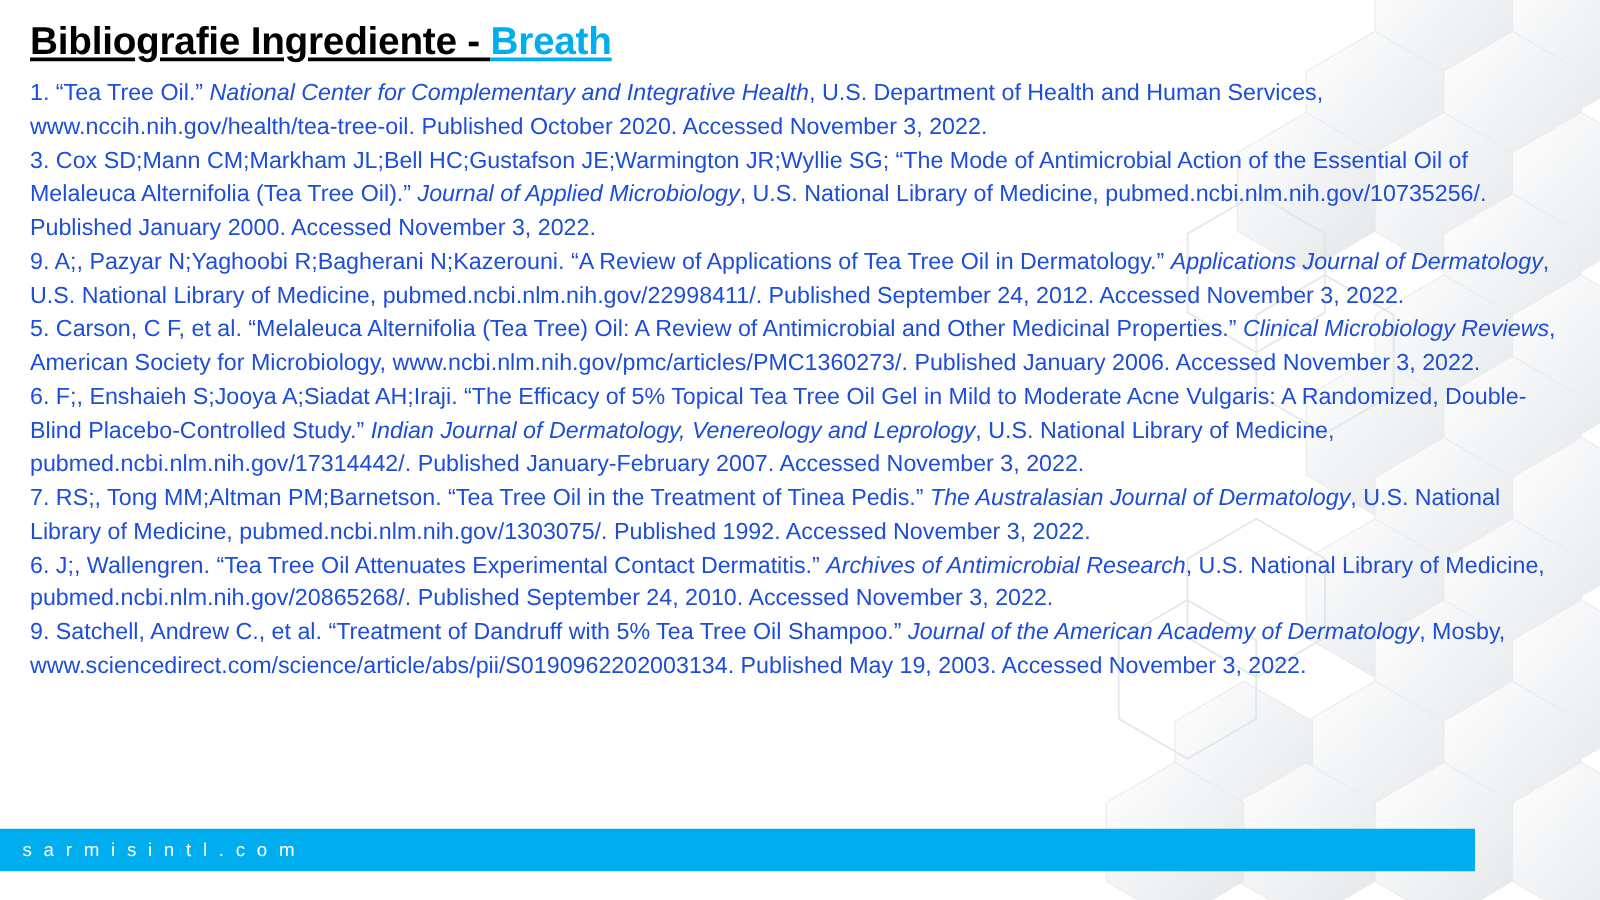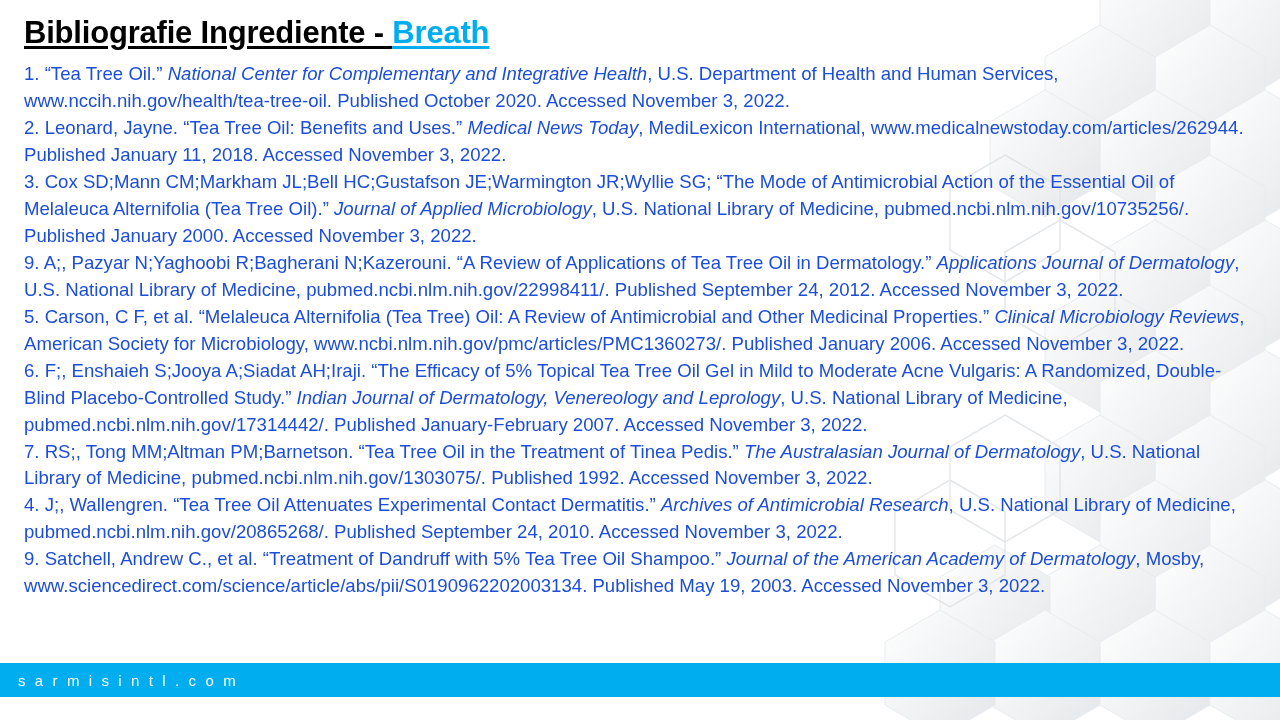--- a/index.html
+++ b/index.html
@@ -69,21 +69,21 @@
     padding: 0;
   }
   .refs .it {
     font-style: italic;
   }
 
   .footer-bar {
     position: absolute;
     left: 0;
     bottom: 23px;
-    width: 1280px;
+    width: 1180px;
     height: 34px;
     background: #00AEEF;
     z-index: 3;
     display: flex;
     align-items: center;
   }
   .footer-text {
     color: #ffffff;
     font-size: 15px;
     letter-spacing: 2.6px;
@@ -140,27 +140,26 @@
 </svg>
 
 <div class="slide">
 
   <h1 class="title">
     <span class="t-main">Bibliografie Ingrediente - </span><span class="t-accent">Breath</span>
   </h1>
 
   <ul class="refs" id="ref-list">
       <li id="ref-1"><span>1. “Tea Tree Oil.” </span><span class="it">National Center for Complementary and Integrative Health</span><span>, U.S. Department of Health and Human Services, www.nccih.nih.gov/health/tea-tree-oil. Published October 2020. Accessed November 3, 2022.</span></li>
-      <li id="ref-2"><span>2. Leonard, Jayne. “Tea Tree Oil: Benefits and Uses.” </span><span class="it">Medical News Today</span><span>, MediLexicon International, www.medicalnewstoday.com/articles/262944. Published January 11, 2018. Accessed November 3, 2022.</span></li>
       <li id="ref-3"><span>3. Cox SD;Mann CM;Markham JL;Bell HC;Gustafson JE;Warmington JR;Wyllie SG; “The Mode of Antimicrobial Action of the Essential Oil of Melaleuca Alternifolia (Tea Tree Oil).” </span><span class="it">Journal of Applied Microbiology</span><span>, U.S. National Library of Medicine, pubmed.ncbi.nlm.nih.gov/10735256/. Published January 2000. Accessed November 3, 2022.</span></li>
       <li id="ref-4"><span>9. A;, Pazyar N;Yaghoobi R;Bagherani N;Kazerouni. “A Review of Applications of Tea Tree Oil in Dermatology.” </span><span class="it">Applications Journal of Dermatology</span><span>, U.S. National Library of Medicine, pubmed.ncbi.nlm.nih.gov/22998411/. Published September 24, 2012. Accessed November 3, 2022.</span></li>
       <li id="ref-5"><span>5. Carson, C F, et al. “Melaleuca Alternifolia (Tea Tree) Oil: A Review of Antimicrobial and Other Medicinal Properties.” </span><span class="it">Clinical Microbiology Reviews</span><span>, American Society for Microbiology, www.ncbi.nlm.nih.gov/pmc/articles/PMC1360273/. Published January 2006. Accessed November 3, 2022.</span></li>
       <li id="ref-6"><span>6. F;, Enshaieh S;Jooya A;Siadat AH;Iraji. “The Efficacy of 5% Topical Tea Tree Oil Gel in Mild to Moderate Acne Vulgaris: A Randomized, Double-Blind Placebo-Controlled Study.” </span><span class="it">Indian Journal of Dermatology, Venereology and Leprology</span><span>, U.S. National Library of Medicine, pubmed.ncbi.nlm.nih.gov/17314442/. Published January-February 2007. Accessed November 3, 2022.</span></li>
       <li id="ref-7"><span>7. RS;, Tong MM;Altman PM;Barnetson. “Tea Tree Oil in the Treatment of Tinea Pedis.” </span><span class="it">The Australasian Journal of Dermatology</span><span>, U.S. National Library of Medicine, pubmed.ncbi.nlm.nih.gov/1303075/. Published 1992. Accessed November 3, 2022.</span></li>
-      <li id="ref-8"><span>4. J;, Wallengren. “Tea Tree Oil Attenuates Experimental Contact Dermatitis.” </span><span class="it">Archives of Antimicrobial Research</span><span>, U.S. National Library of Medicine, pubmed.ncbi.nlm.nih.gov/20865268/. Published September 24, 2010. Accessed November 3, 2022.</span></li>
+      <li id="ref-8"><span>6. J;, Wallengren. “Tea Tree Oil Attenuates Experimental Contact Dermatitis.” </span><span class="it">Archives of Antimicrobial Research</span><span>, U.S. National Library of Medicine, pubmed.ncbi.nlm.nih.gov/20865268/. Published September 24, 2010. Accessed November 3, 2022.</span></li>
       <li id="ref-9"><span>9. Satchell, Andrew C., et al. “Treatment of Dandruff with 5% Tea Tree Oil Shampoo.” </span><span class="it">Journal of the American Academy of Dermatology</span><span>, Mosby, www.sciencedirect.com/science/article/abs/pii/S0190962202003134. Published May 19, 2003. Accessed November 3, 2022.</span></li>
     </ul>
 
 </div>
 
 <div class="footer-bar">
   <span class="footer-text">s a r m i s i n t l . c o m</span>
 </div>
 
 </body></html>

